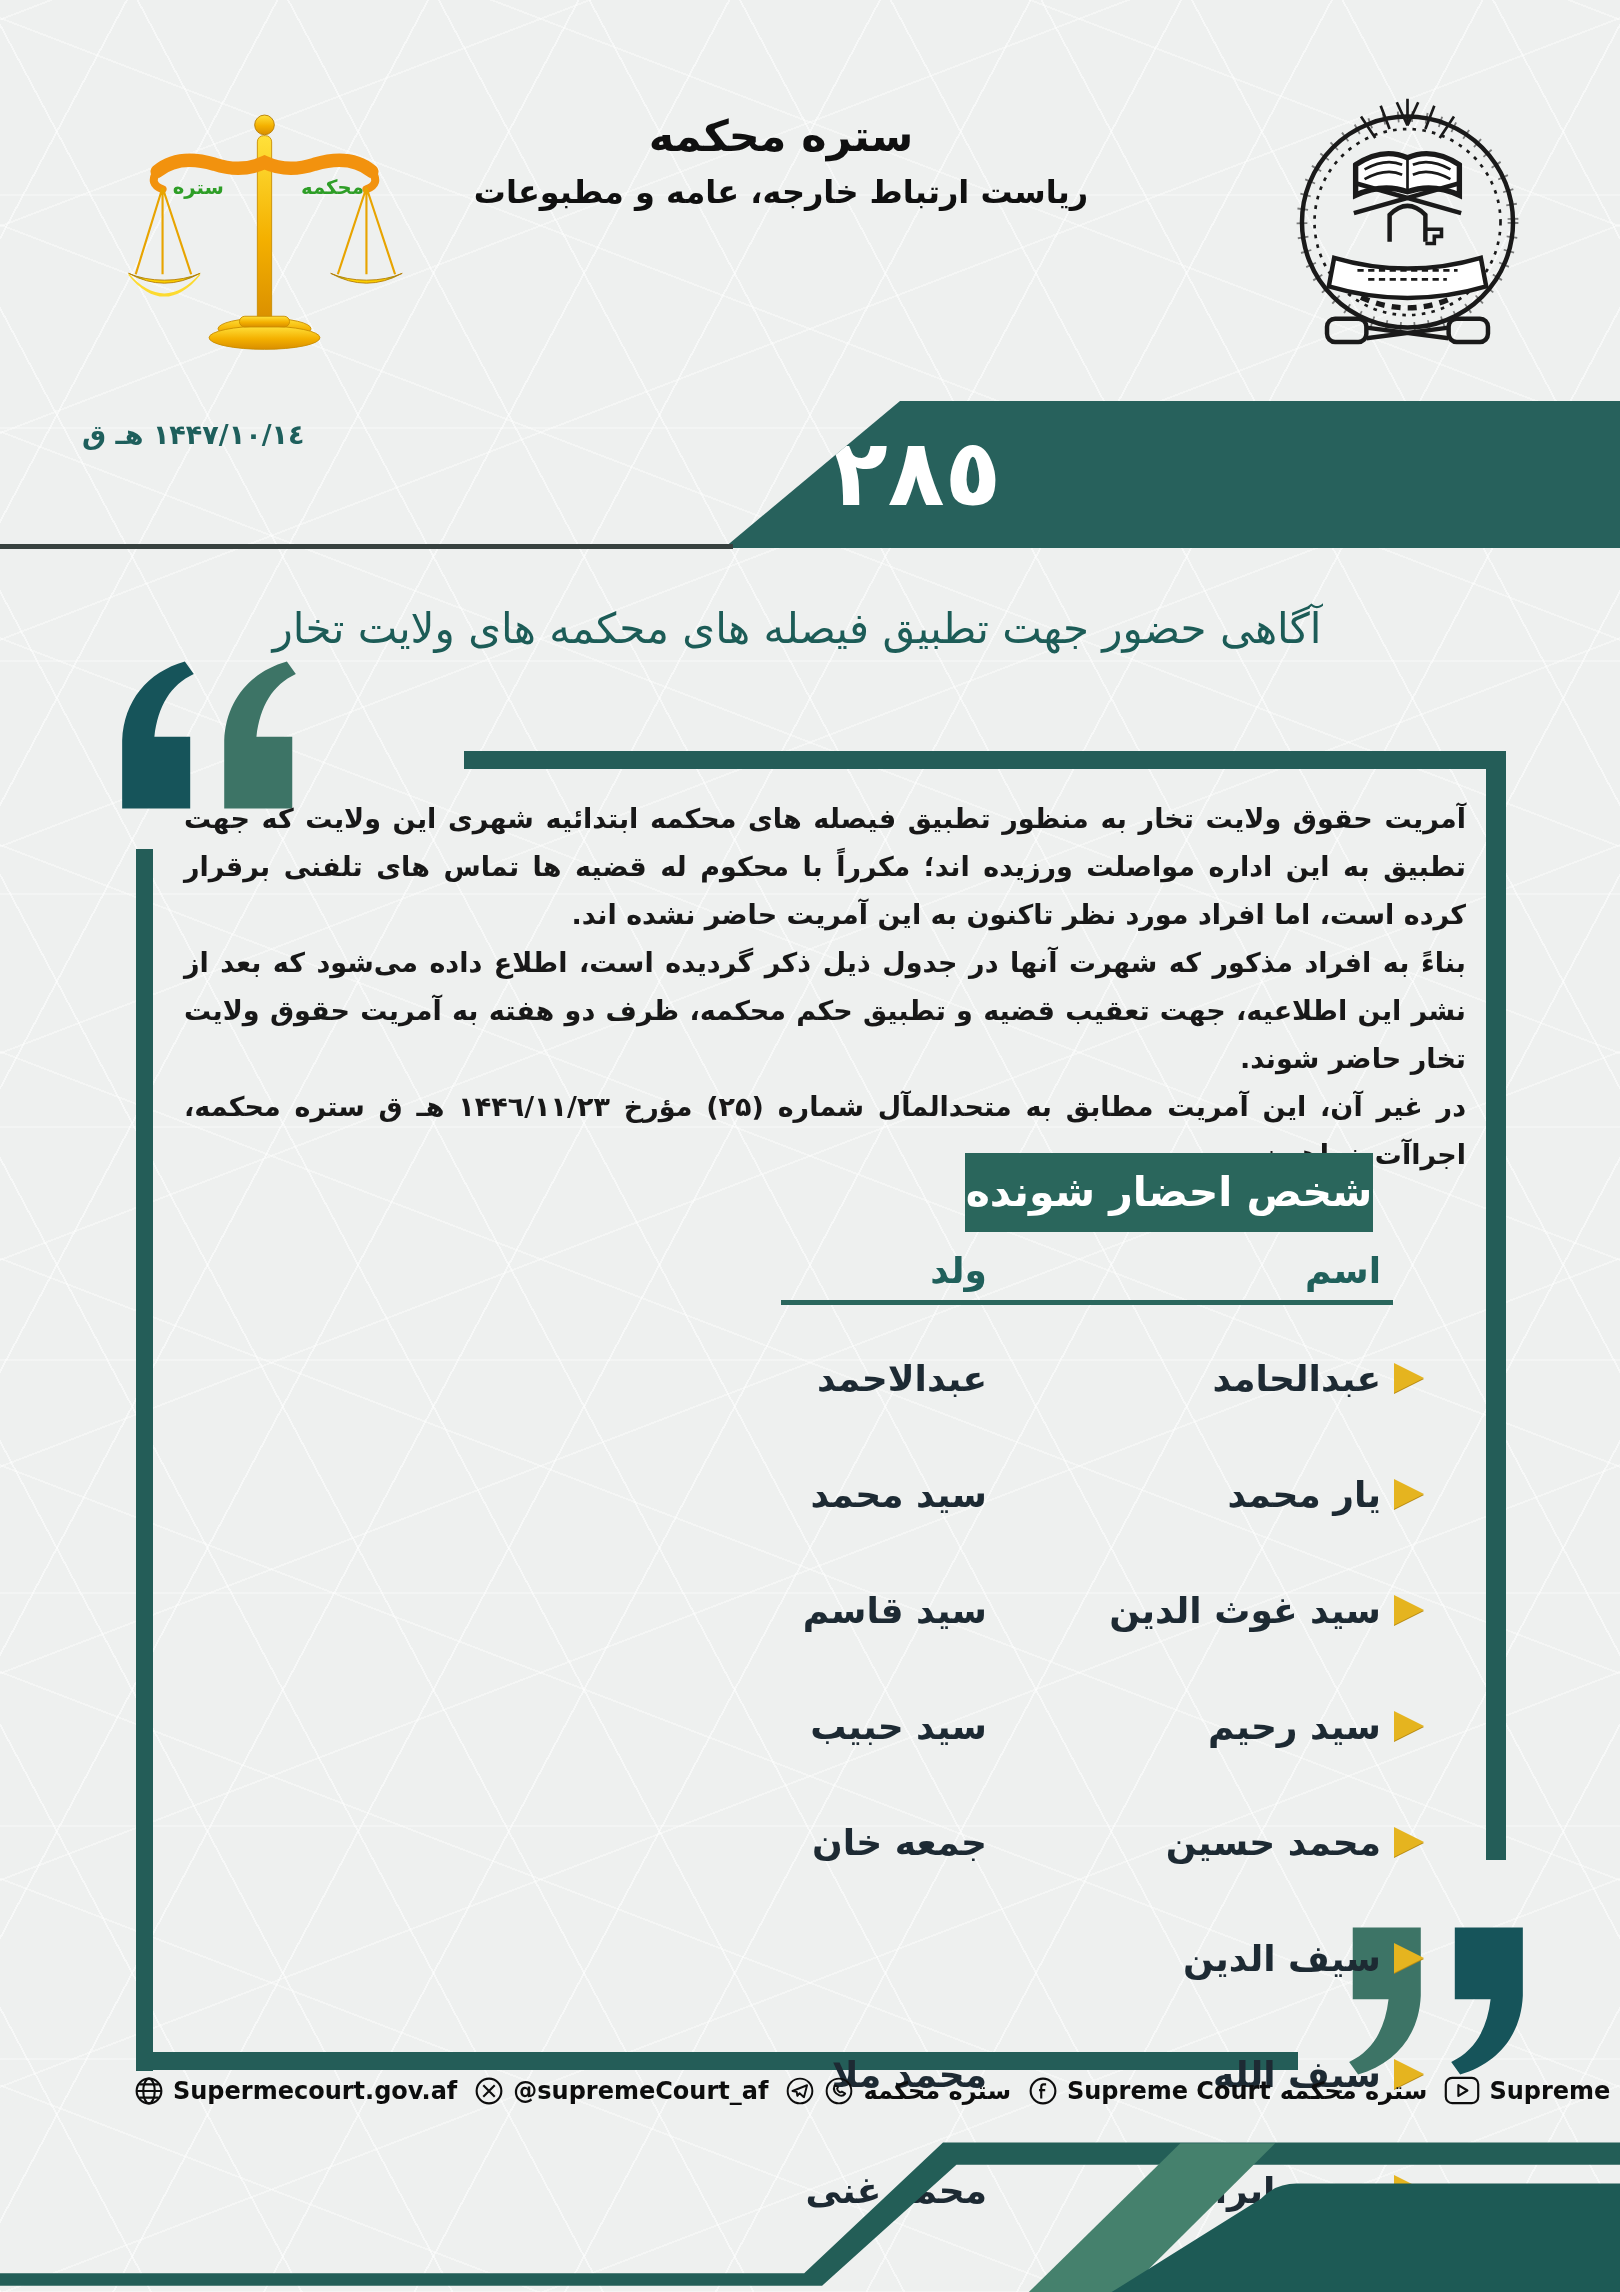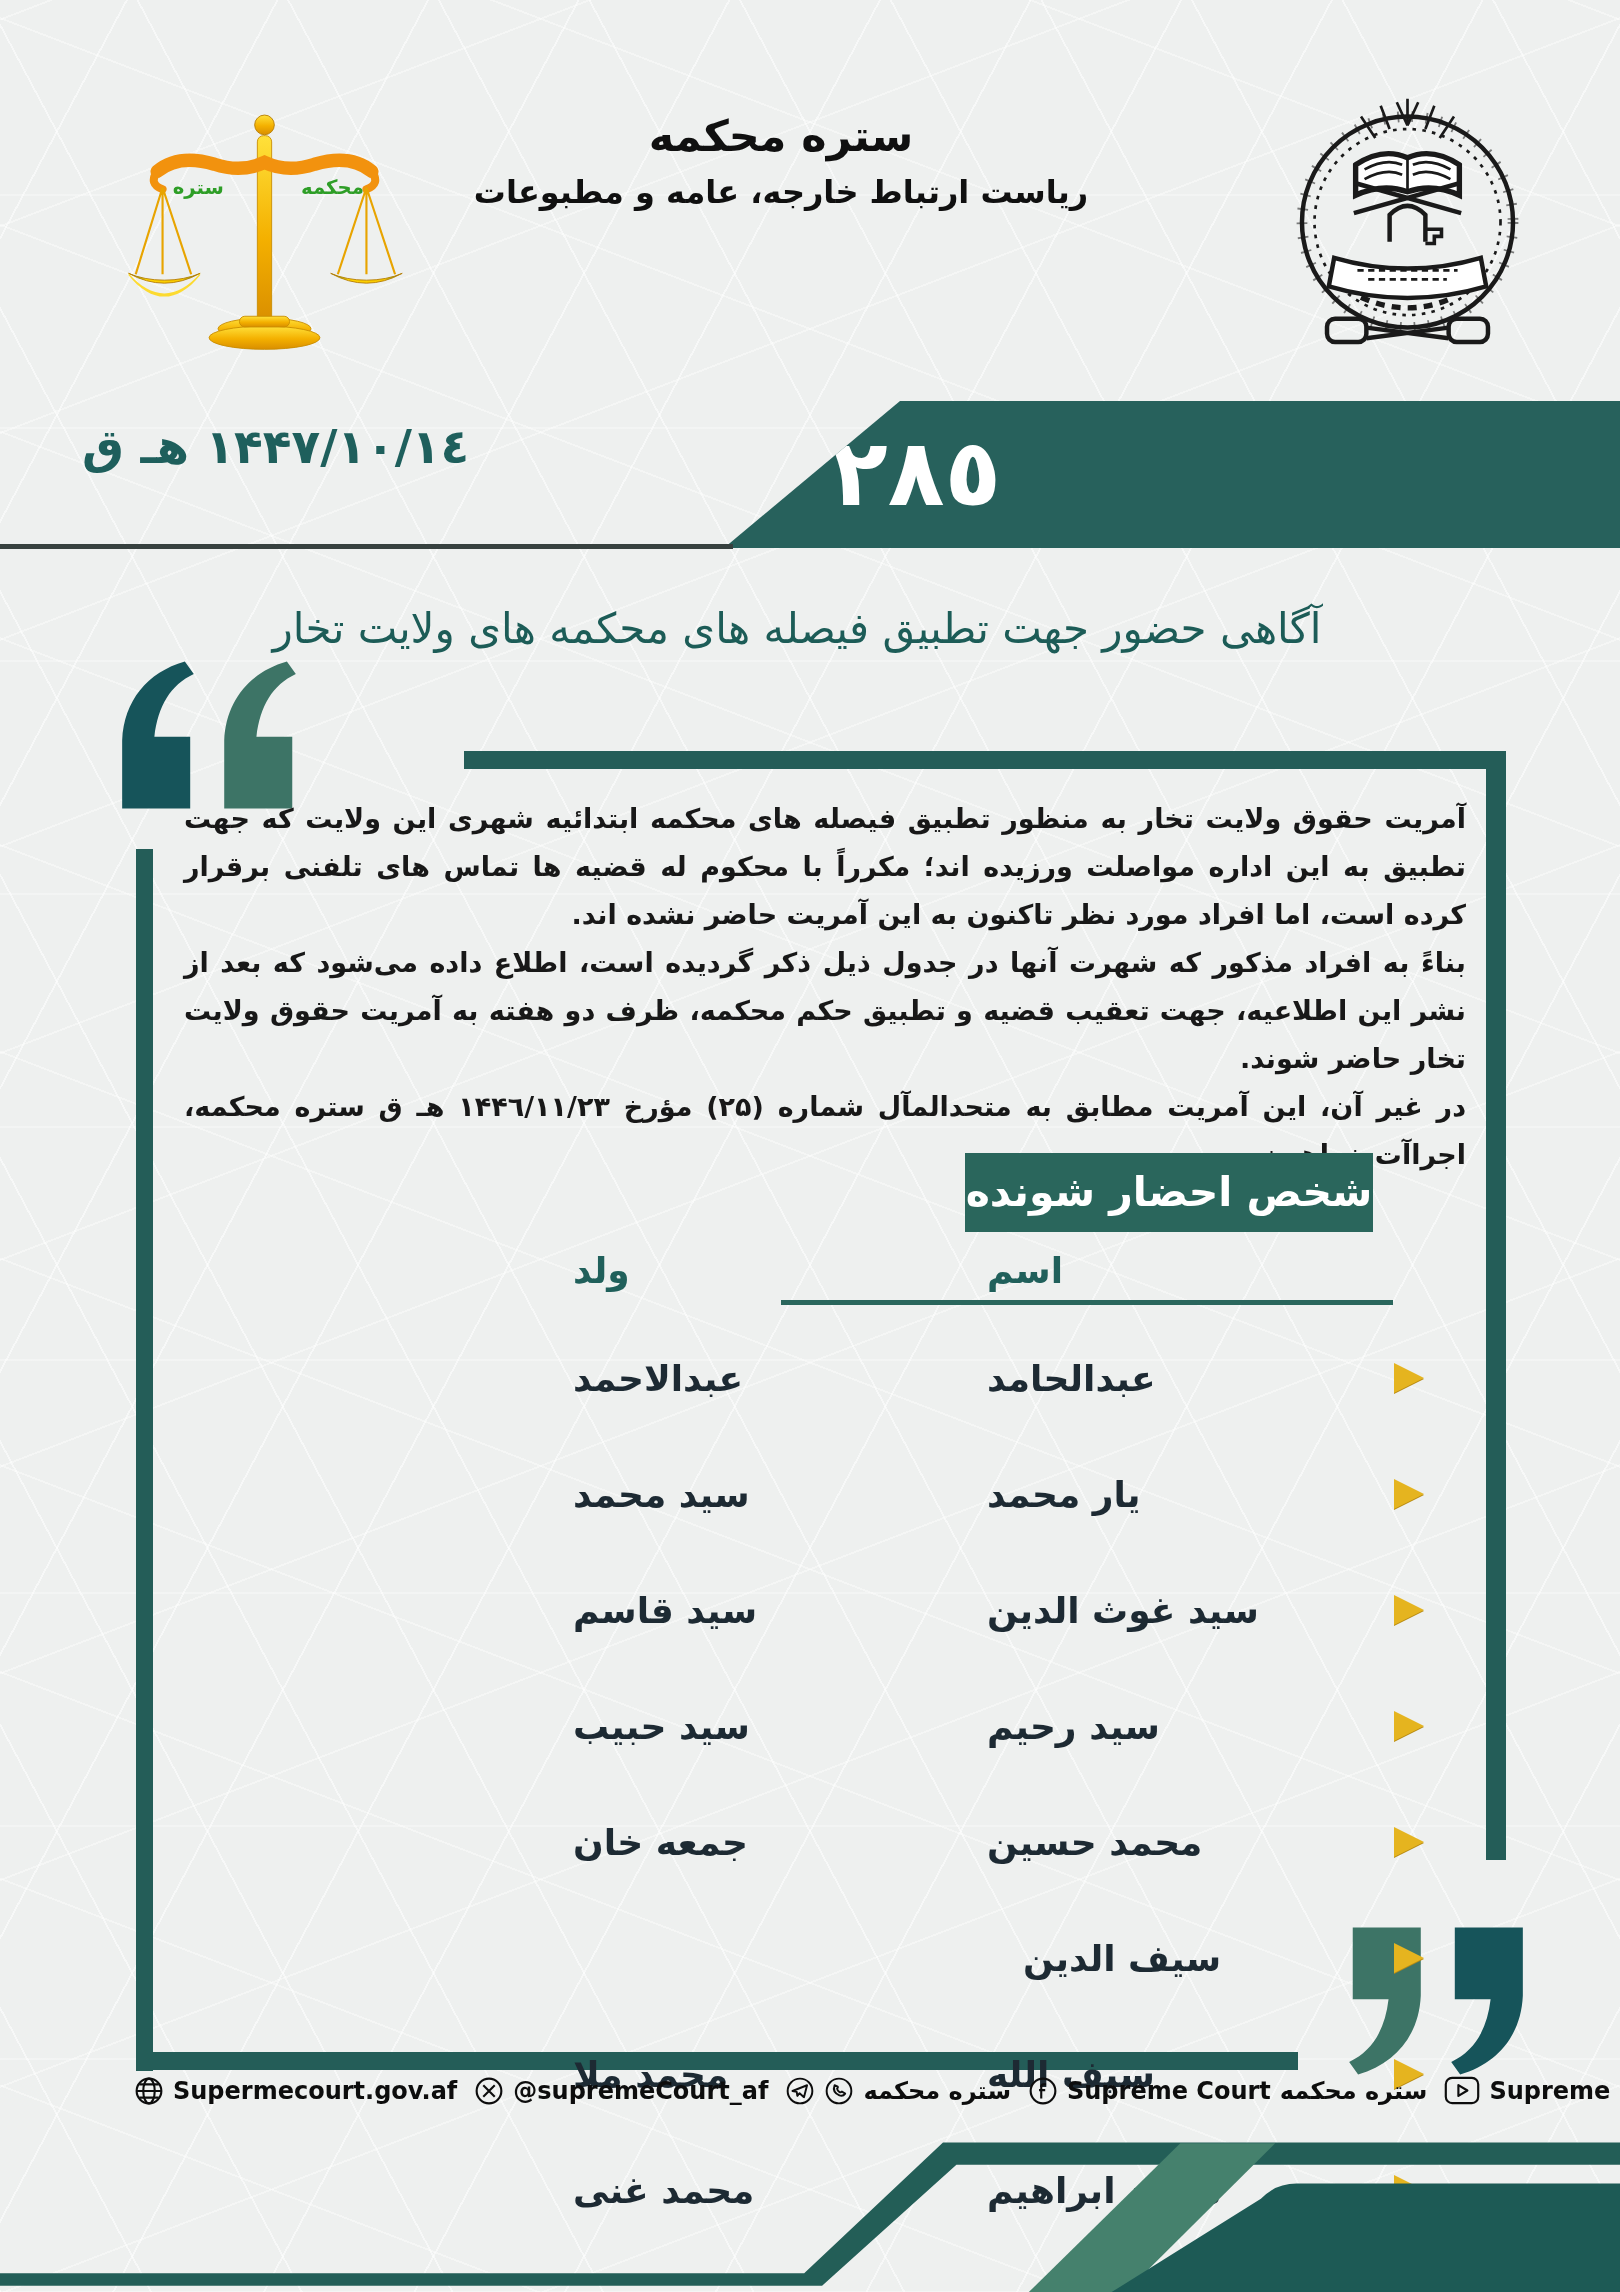--- a/index.html
+++ b/index.html
@@ -21,21 +21,21 @@
   .hdr-center { left:781px; top:100px; transform:translateX(-50%); text-align:center; color:#101010; white-space:nowrap; }
   .hdr-calligraphy { font-family:"DejaVu Serif", serif; font-size:39px; font-weight:700; letter-spacing:0.9px; }
   .hdr-org  { font-size:43px; font-weight:800; margin-top:10.7px; }
   .hdr-dept { font-size:32px; font-weight:700; margin-top:12.5px; }
 
   
   .banner-shape { left:724px; top:401px; width:896px; height:147px; background:#27615c;
                   clip-path:polygon(176px 0, 100% 0, 100% 100%, 0 100%); }
   .banner-number { position:absolute; left:107px; right:0; top:50%; transform:translateY(-52%);
                    text-align:left; color:#ffffff; font-size:93px; font-weight:800; }
-  .banner-date { left:82px; top:419px; color:#1e5f5c; font-size:47px; font-weight:800; }
+  .banner-date { left:82px; top:419px; color:#1e5f5c; font-size:27px; font-weight:800; }
   .banner-underline { left:0; top:544px; width:733px; height:4.5px; background:#37413f; }
 
   
   .notice-title { left:0; top:604px; width:1594px; text-align:center; color:#1c5c57;
                   font-size:42px; font-weight:400; }
 
   
   .bar { background:#245d58; }
   .bar-top    { left:464px;  top:751px;  width:1042px; height:18px; }
   .bar-right  { left:1486px; top:751px;  width:19.7px;   height:1109px; }
@@ -52,21 +52,21 @@
   .body-text p { margin:0; }
 
   
   .summon-box { left:965px; top:1153px; width:408px; height:79px; background:#2a665c;
                 color:#ffffff; font-size:41px; font-weight:700; text-align:center; line-height:79px; }
   .cols-grid { display:grid; grid-template-columns:47px 394px 1fr; align-items:center; direction:rtl; }
   .col-headers { left:537px; top:1241px; width:891px; height:59px; color:#20605b; font-size:39px; font-weight:800; }
   .table-sep { left:781px; top:1300px; width:612px; height:4.5px; background:#2a665c; }
   .rows { left:537px; top:1320px; width:891px; }
   .row { height:116px; }
-  .cell-name, .cell-father { color:#1d2a33; font-size:36px; font-weight:700; text-align:left; }
+  .cell-name, .cell-father { color:#1d2a33; font-size:36px; font-weight:700; text-align:right; }
   .cell-father { padding-left:36px; }
   .bullet { width:0; height:0; border-top:15px solid transparent; border-bottom:15px solid transparent;
             border-left:30px solid #e5b41f; justify-self:end; margin-left:12.5px;
             filter:drop-shadow(0 1.8px 0 #b78a12); }
 
   
   .footer { left:134px; top:2071px; width:1361px; height:39px; direction:ltr;
             display:flex; align-items:center; gap:17px; color:#0d0d0d;
             font-size:24px; font-weight:700; white-space:nowrap; }
   .f-item { display:flex; align-items:center; gap:9px; }

